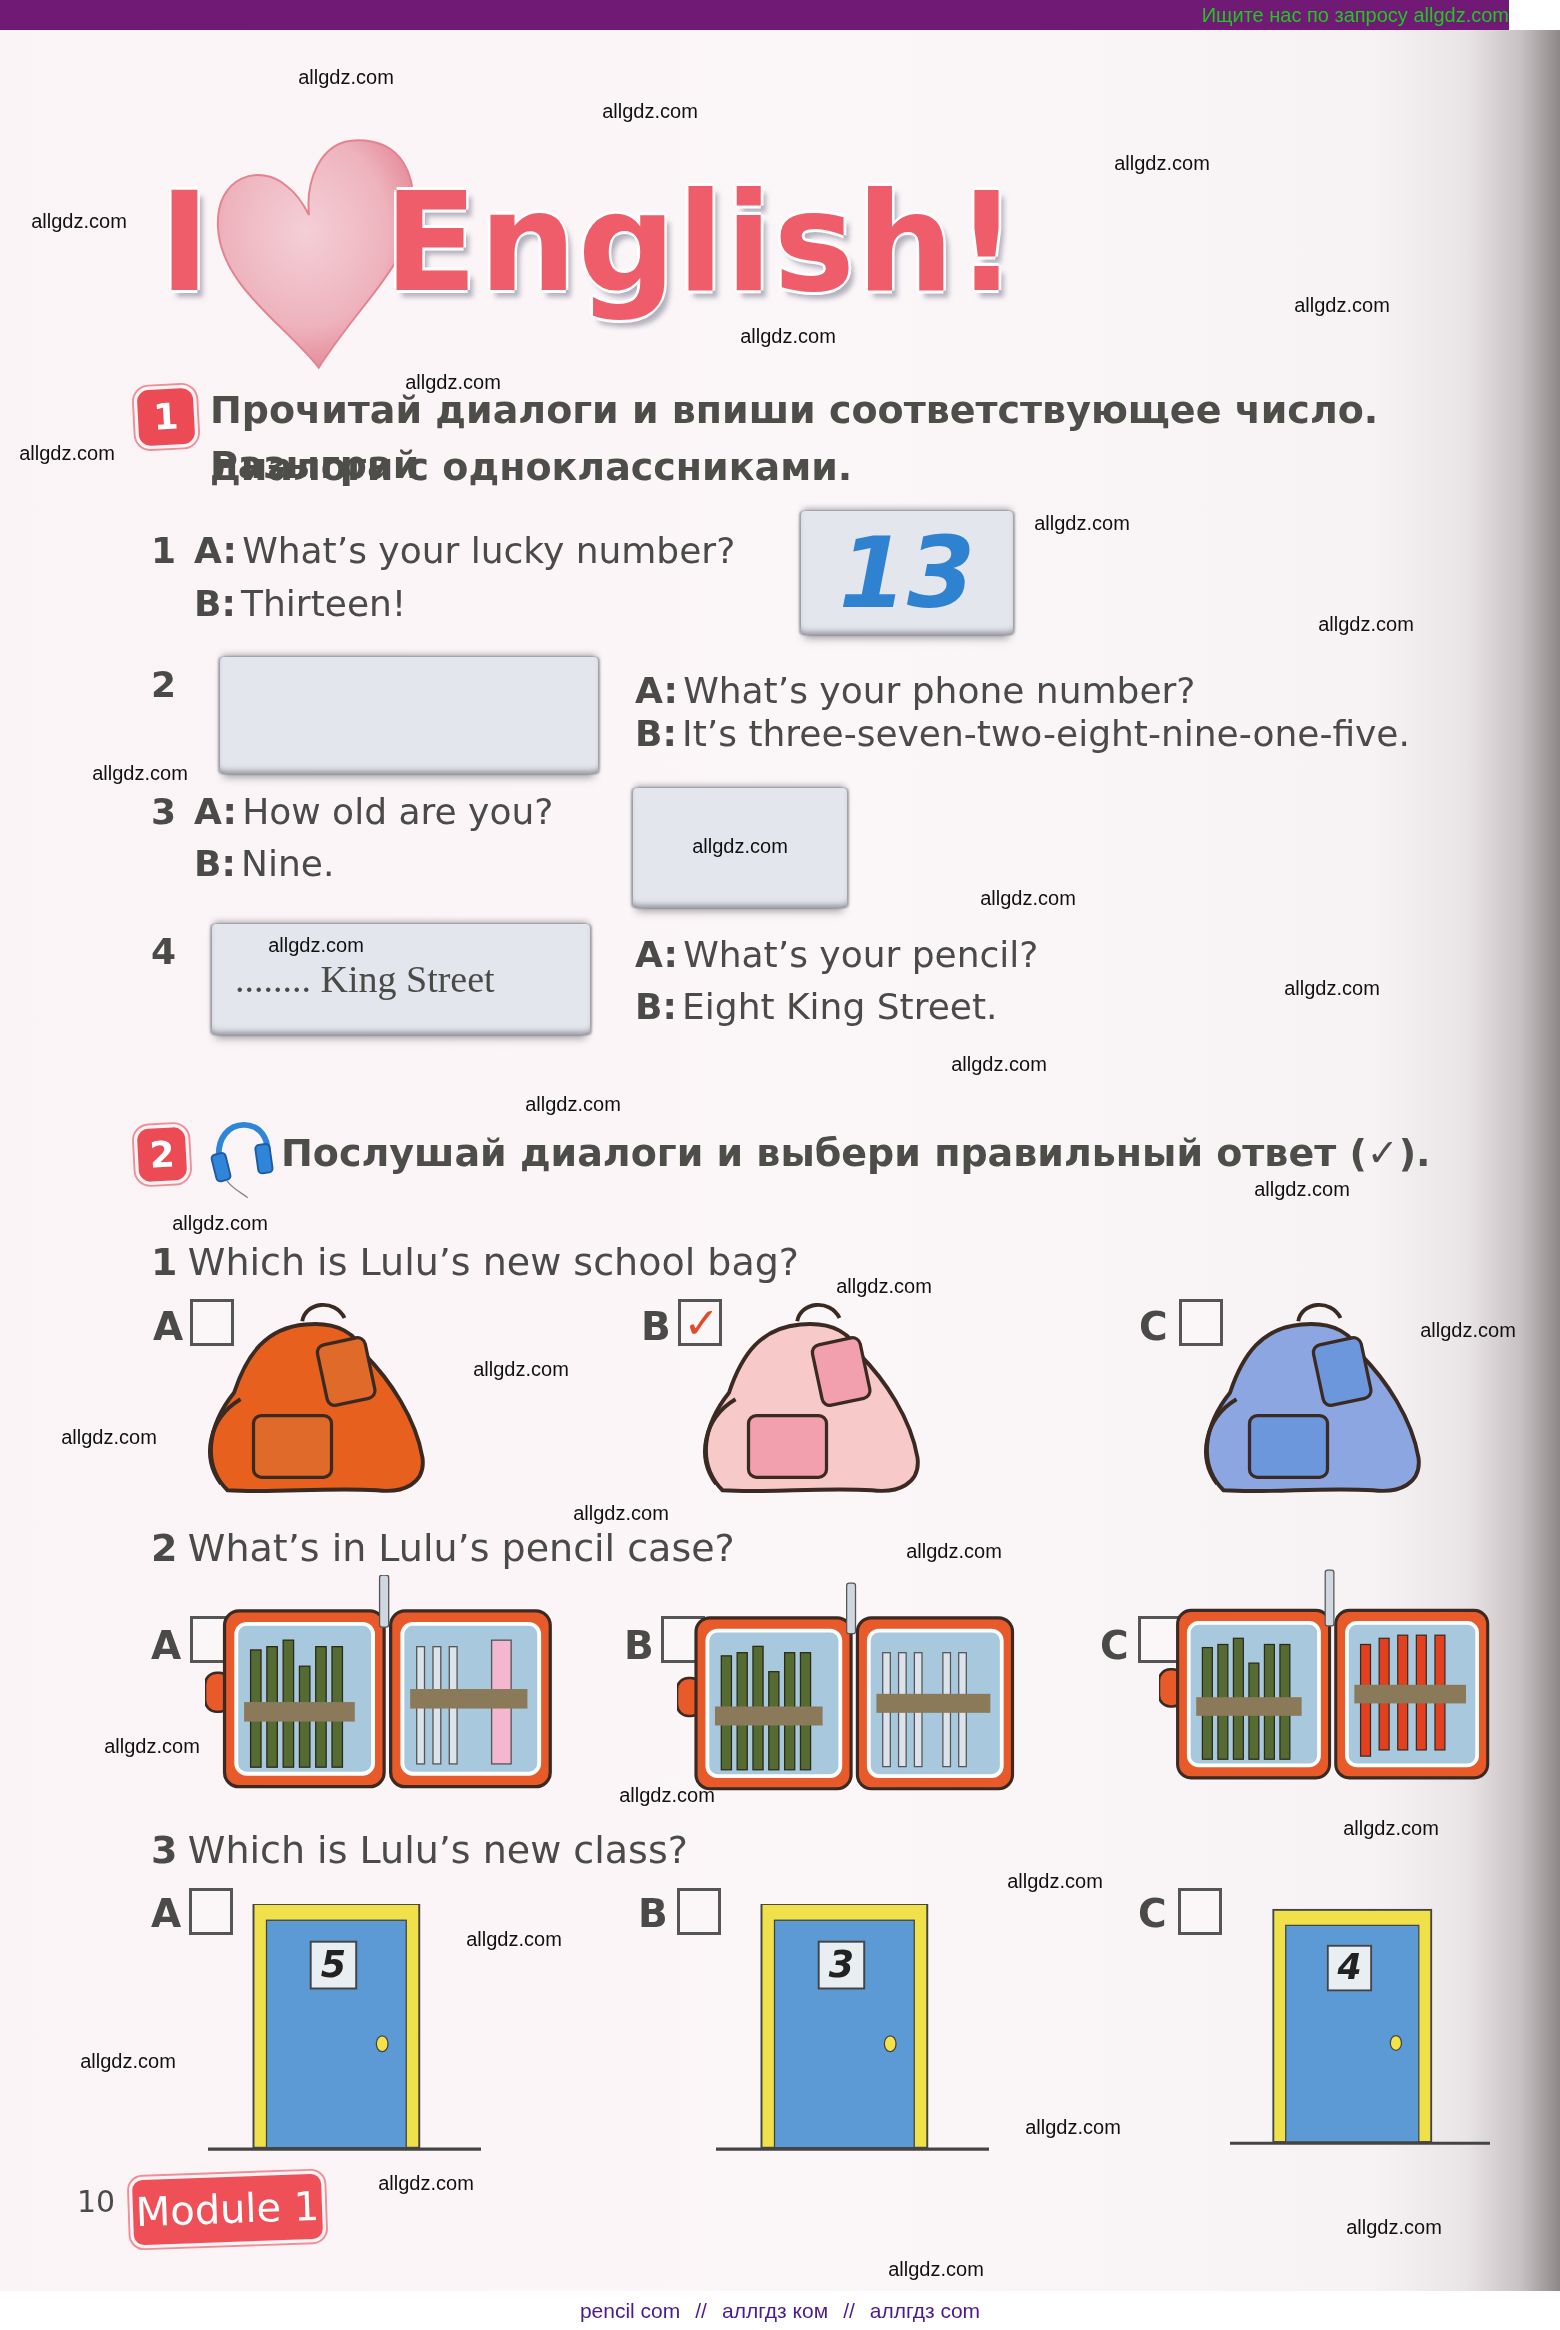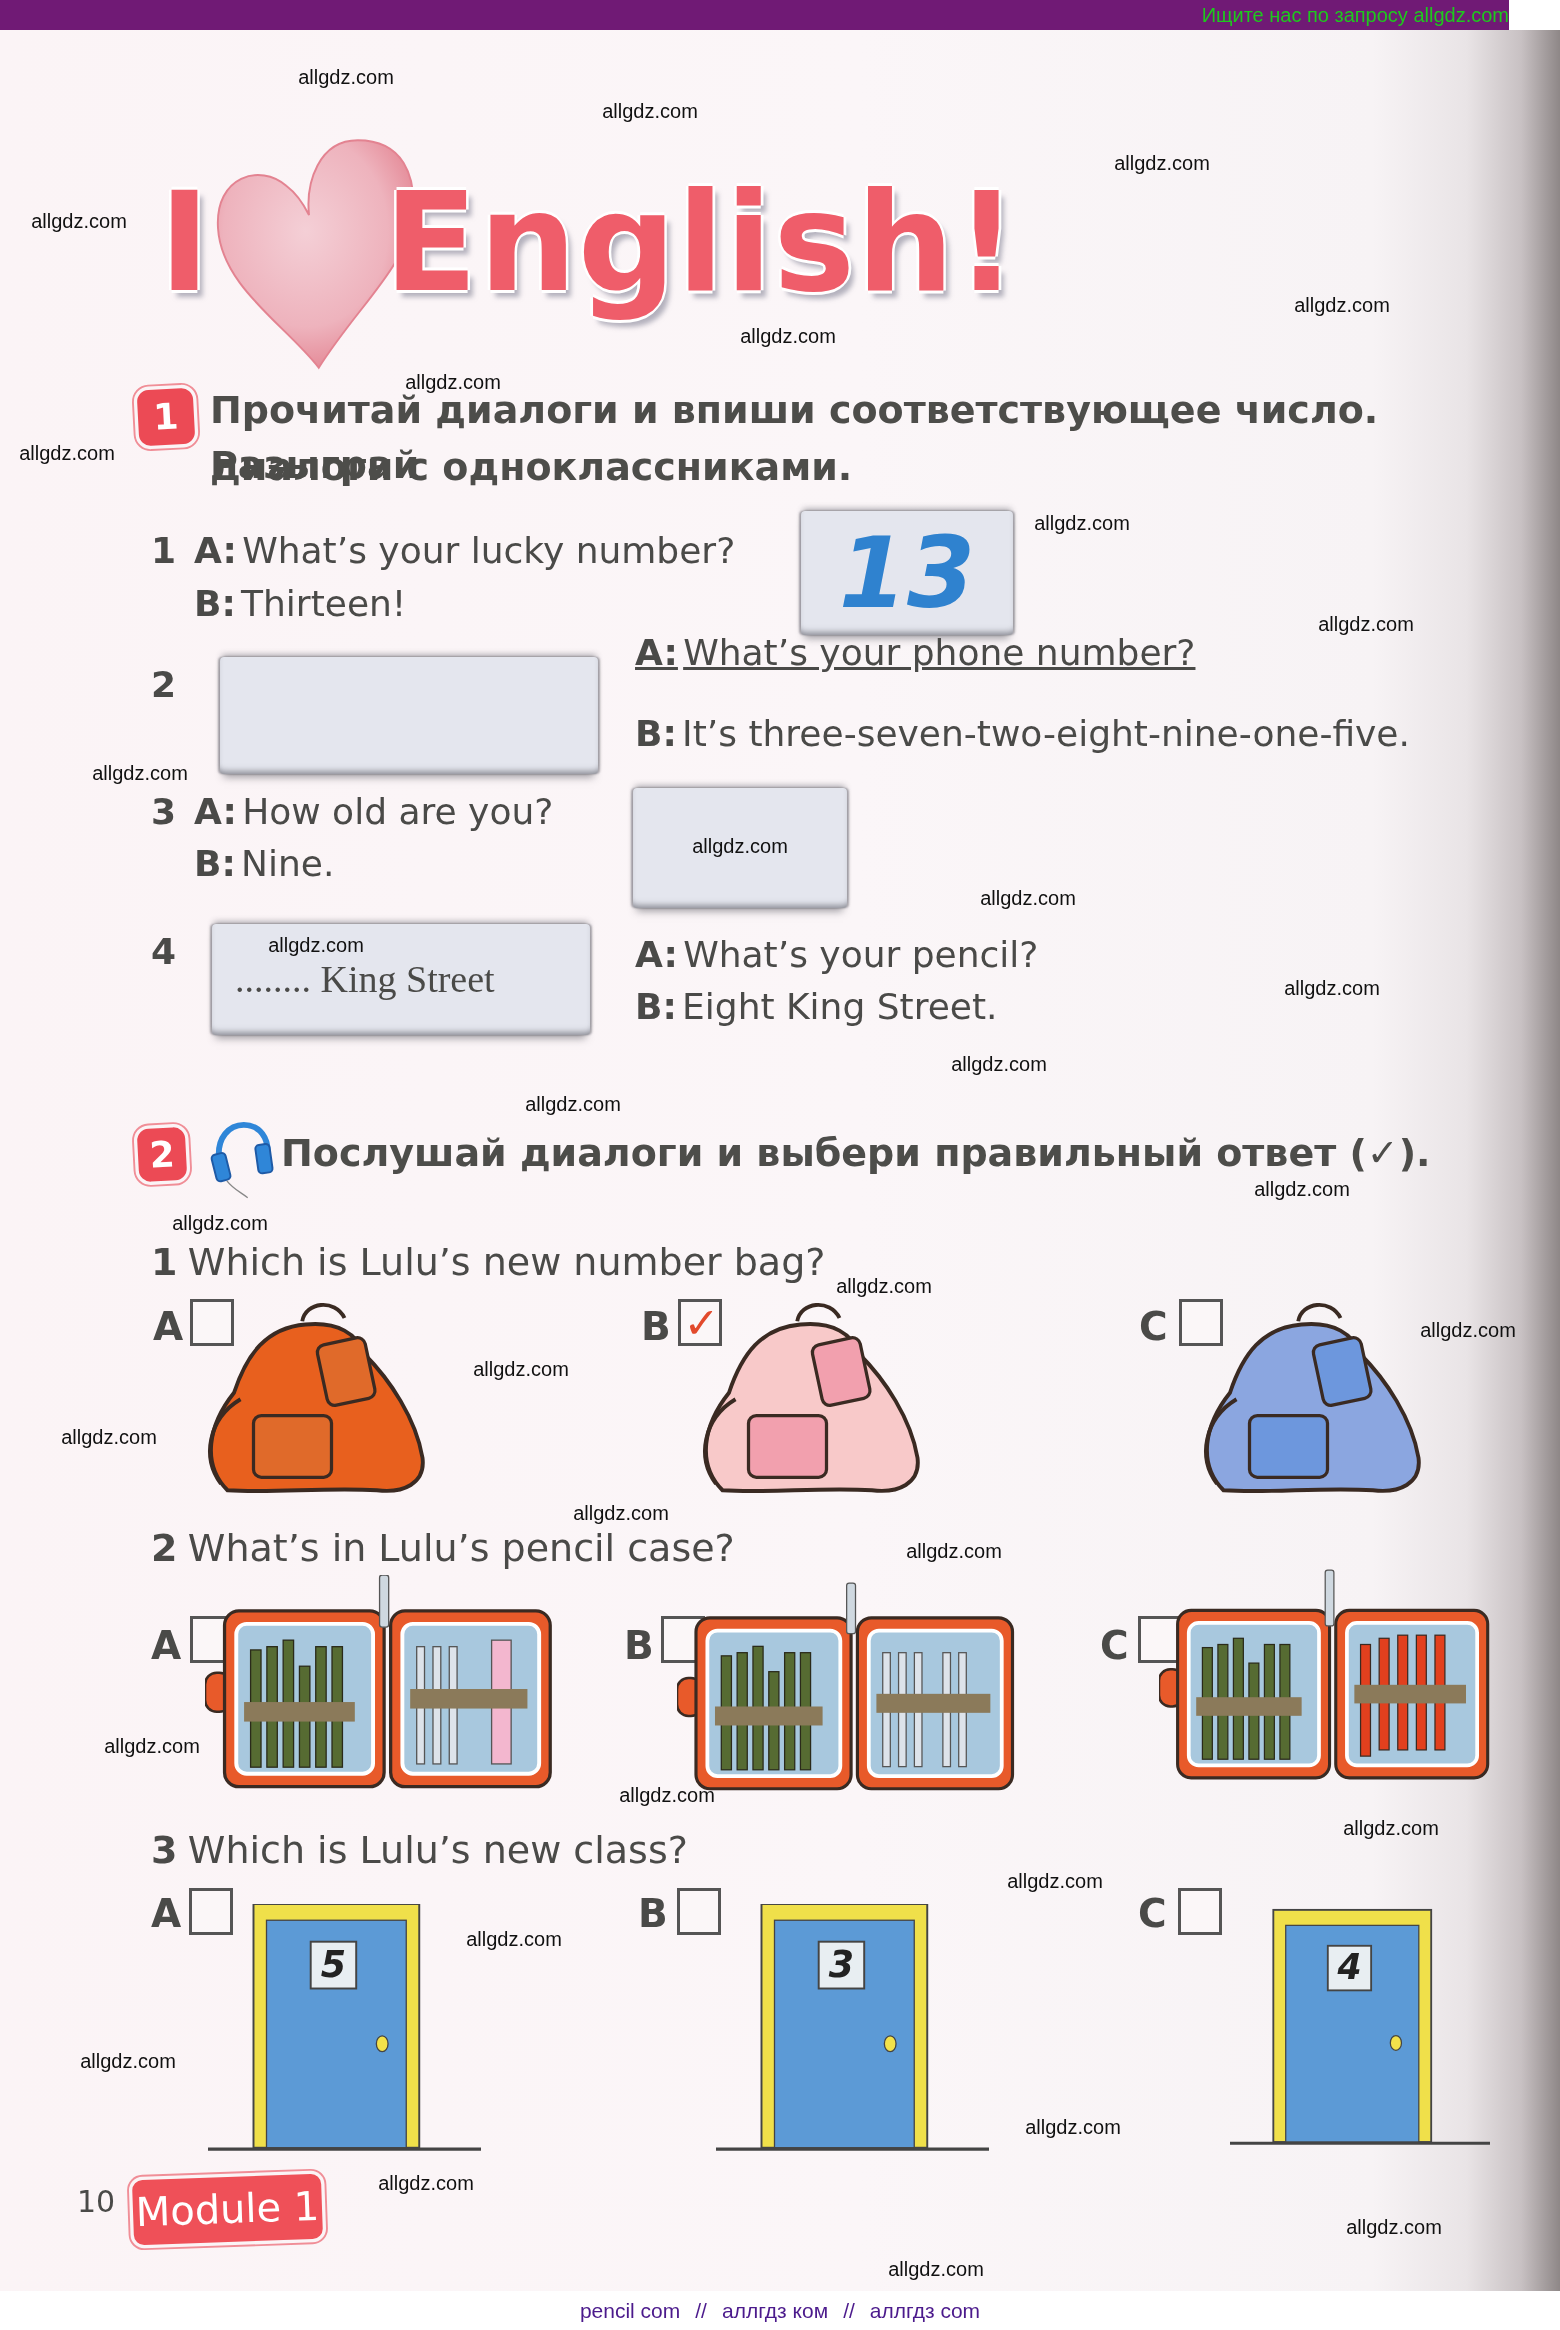--- a/index.html
+++ b/index.html
@@ -87,21 +87,21 @@
 </div>
 <div class="line" style="left:194px; top:583px;">
   <b>B:</b><span>Thirteen!</span>
 </div>
 <div class="card" style="left:801px; top:511px; width:212px; height:124px;">
   <div class="big-num">13</div>
 </div>
 
 <div class="dialog-num" style="left:151px; top:664px;">2</div>
 <div class="card" style="left:220px; top:657px; width:378px; height:117px;"></div>
-<div class="line" style="left:635px; top:632px;text-decoration:underline;">
+<div class="line" style="left:635px; top:670px;">
   <b>A:</b><span>What’s your phone number?</span>
 </div>
 <div class="line" style="left:635px; top:713px;">
   <b>B:</b><span>It’s three-seven-two-eight-nine-one-five.</span>
 </div>
 
 <div class="dialog-num" style="left:151px; top:791px;">3</div>
 <div class="line" style="left:194px; top:791px;">
   <b>A:</b><span>How old are you?</span>
 </div>
@@ -124,21 +124,21 @@
 <div class="badge" style="left:138px; top:1128px; width:48px; height:53px; line-height:53px;">2</div>
 <svg style="position:absolute; left:210px; top:1121px; width:65px; height:78px;" viewBox="0 0 100 120">
   <path d="M14 60 C10 25 30 6 52 6 C76 6 92 26 88 55" fill="none" stroke="#2f86d8" stroke-width="9" stroke-linecap="round"></path>
   <rect x="6" y="50" width="22" height="42" rx="6" fill="#2f86d8" stroke="#1e5aa6" stroke-width="3" transform="rotate(-14 17 71)"></rect>
   <rect x="72" y="36" width="22" height="44" rx="6" fill="#2f86d8" stroke="#1e5aa6" stroke-width="3" transform="rotate(-8 83 58)"></rect>
   <path d="M26 92 C36 105 48 110 58 118" fill="none" stroke="#888" stroke-width="2"></path>
 </svg>
 <div class="task-heading" style="left:281px; top:1126px;">Послушай диалоги и выбери правильный ответ (✓).</div>
 
 <div class="question" style="left:151px; top:1240px;">
-  <b>1</b><span>Which is Lulu’s new number bag?</span>
+  <b>1</b><span>Which is Lulu’s new school bag?</span>
 </div>
 
 <div class="opt-label" style="left:153px; top:1304px;">A</div>
 <div class="checkbox" style="left:190px; top:1299px;"></div>
 <svg class="illus" style="left:195px; top:1295px; width:234px; height:202px;" viewBox="0 0 360 310">
   <path d="M50 300 C10 260 20 200 60 150 C80 90 110 50 170 45 C220 40 250 60 260 90 C300 130 340 190 350 250 C355 290 320 305 280 300 C200 295 120 305 50 300 Z" fill="#e8601e" stroke="#3a2a22" stroke-width="6"></path>
   <path d="M165 40 C170 10 215 5 230 35" fill="none" stroke="#3a2a22" stroke-width="6"></path>
   <rect x="195" y="70" width="75" height="95" rx="12" fill="#e06a2a" stroke="#3a2a22" stroke-width="5" transform="rotate(-12 232 117)"></rect>
   <rect x="90" y="185" width="120" height="95" rx="12" fill="#e06a2a" stroke="#3a2a22" stroke-width="5"></rect>
   <path d="M70 160 C20 190 10 250 40 290" fill="none" stroke="#3a2a22" stroke-width="6"></path>

